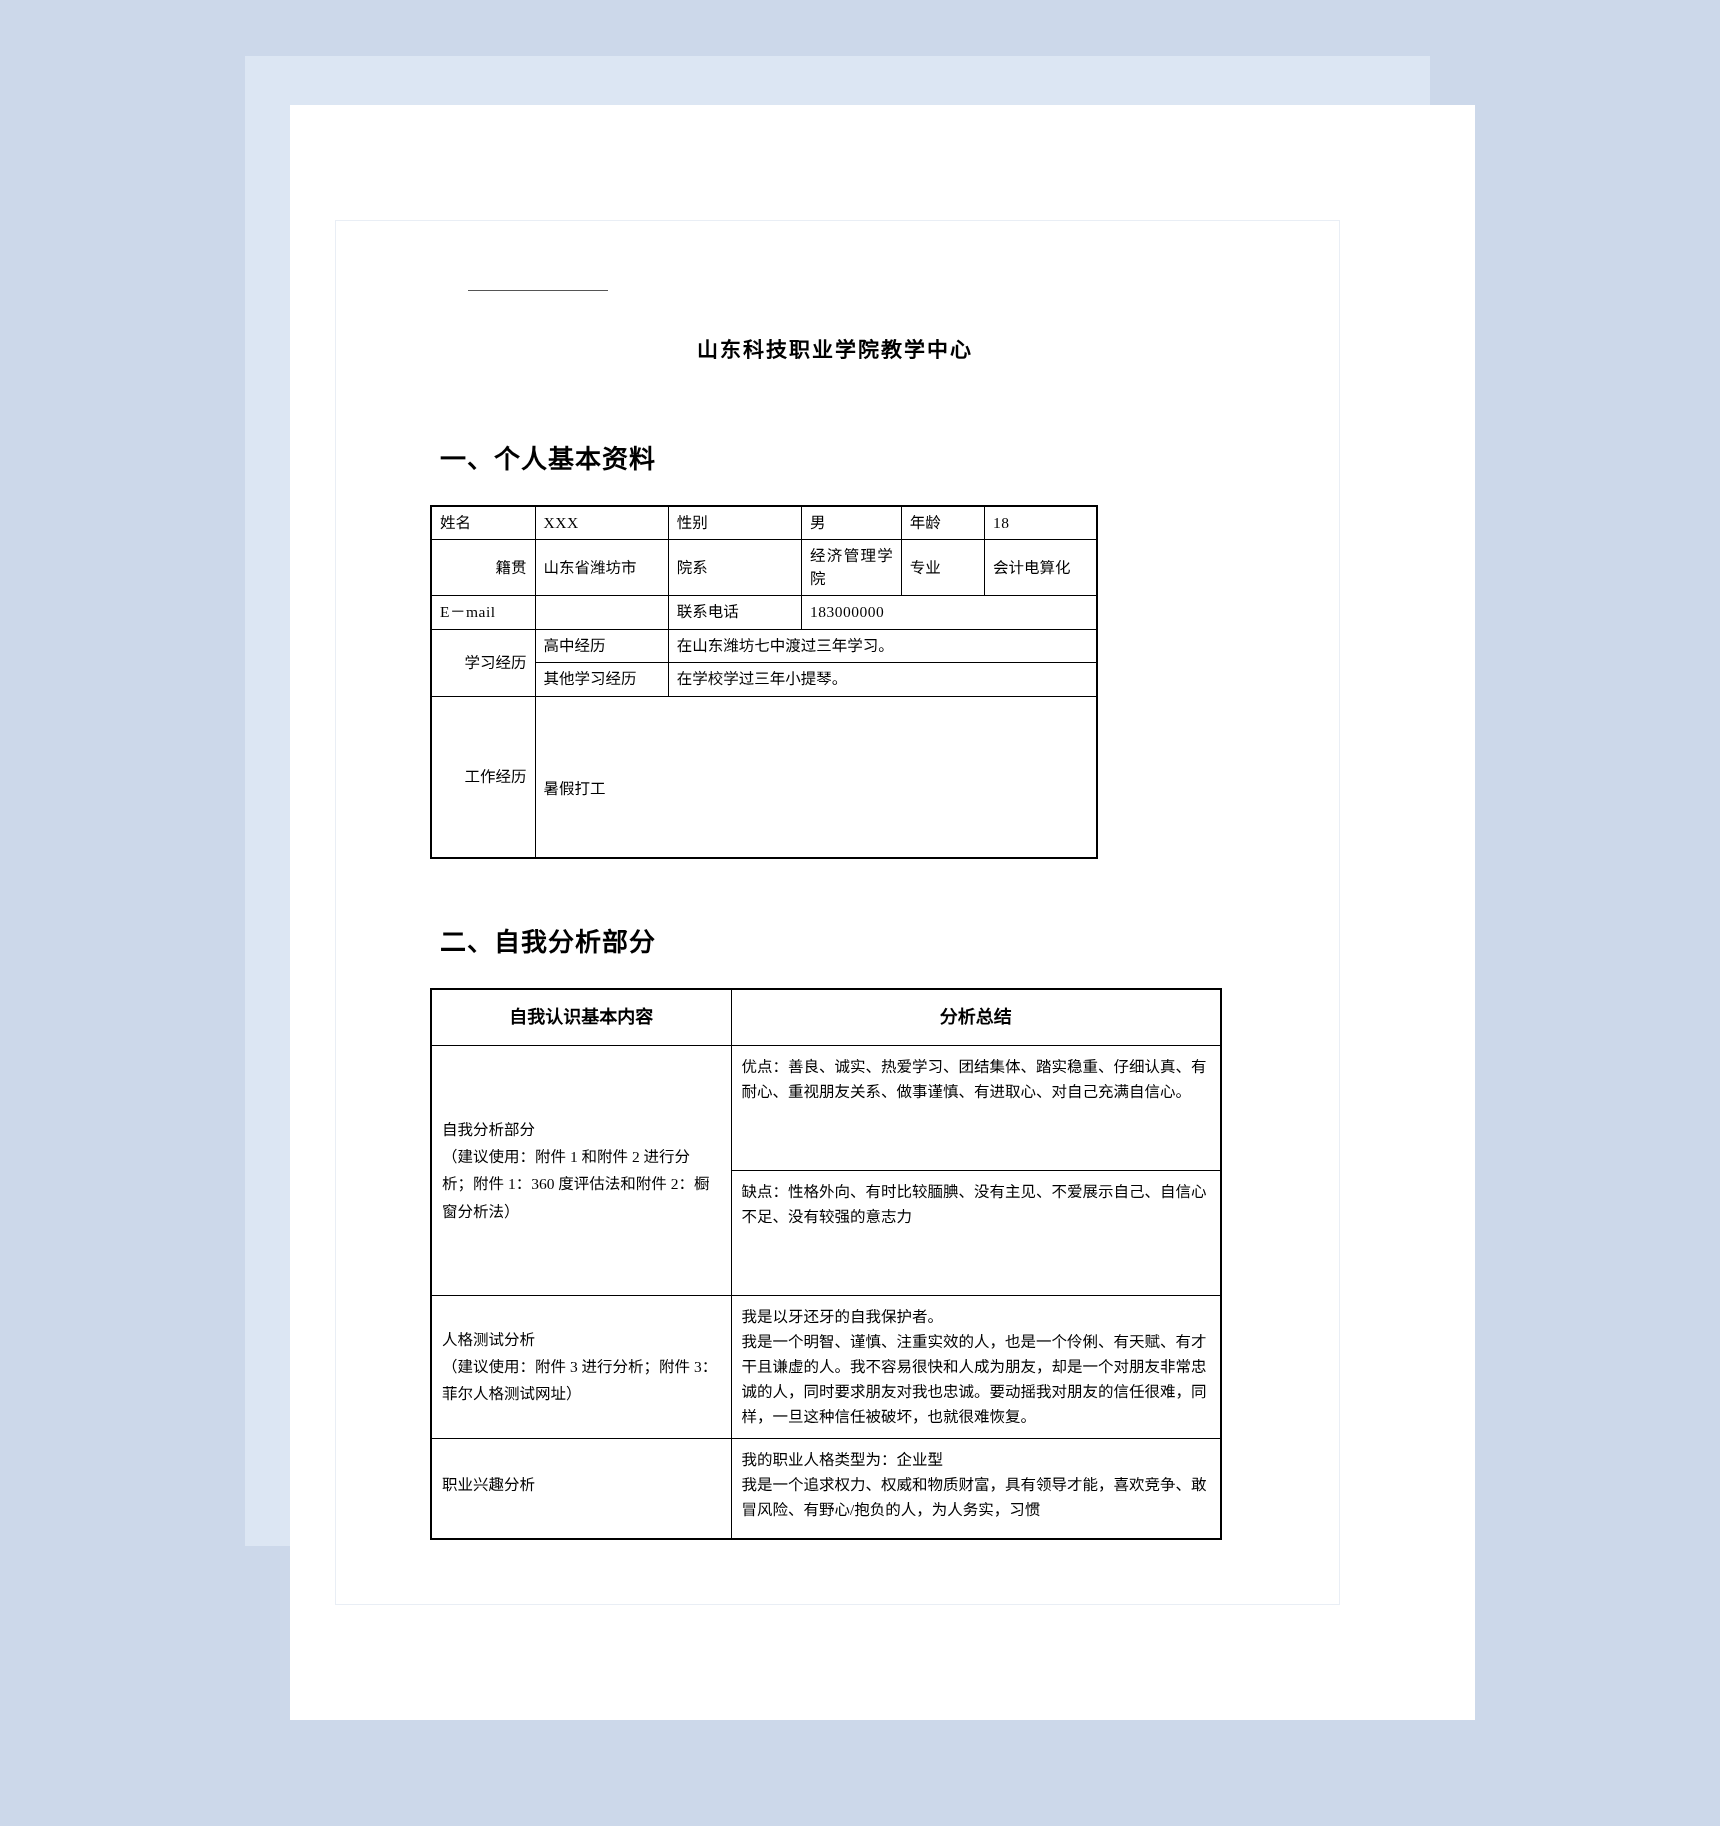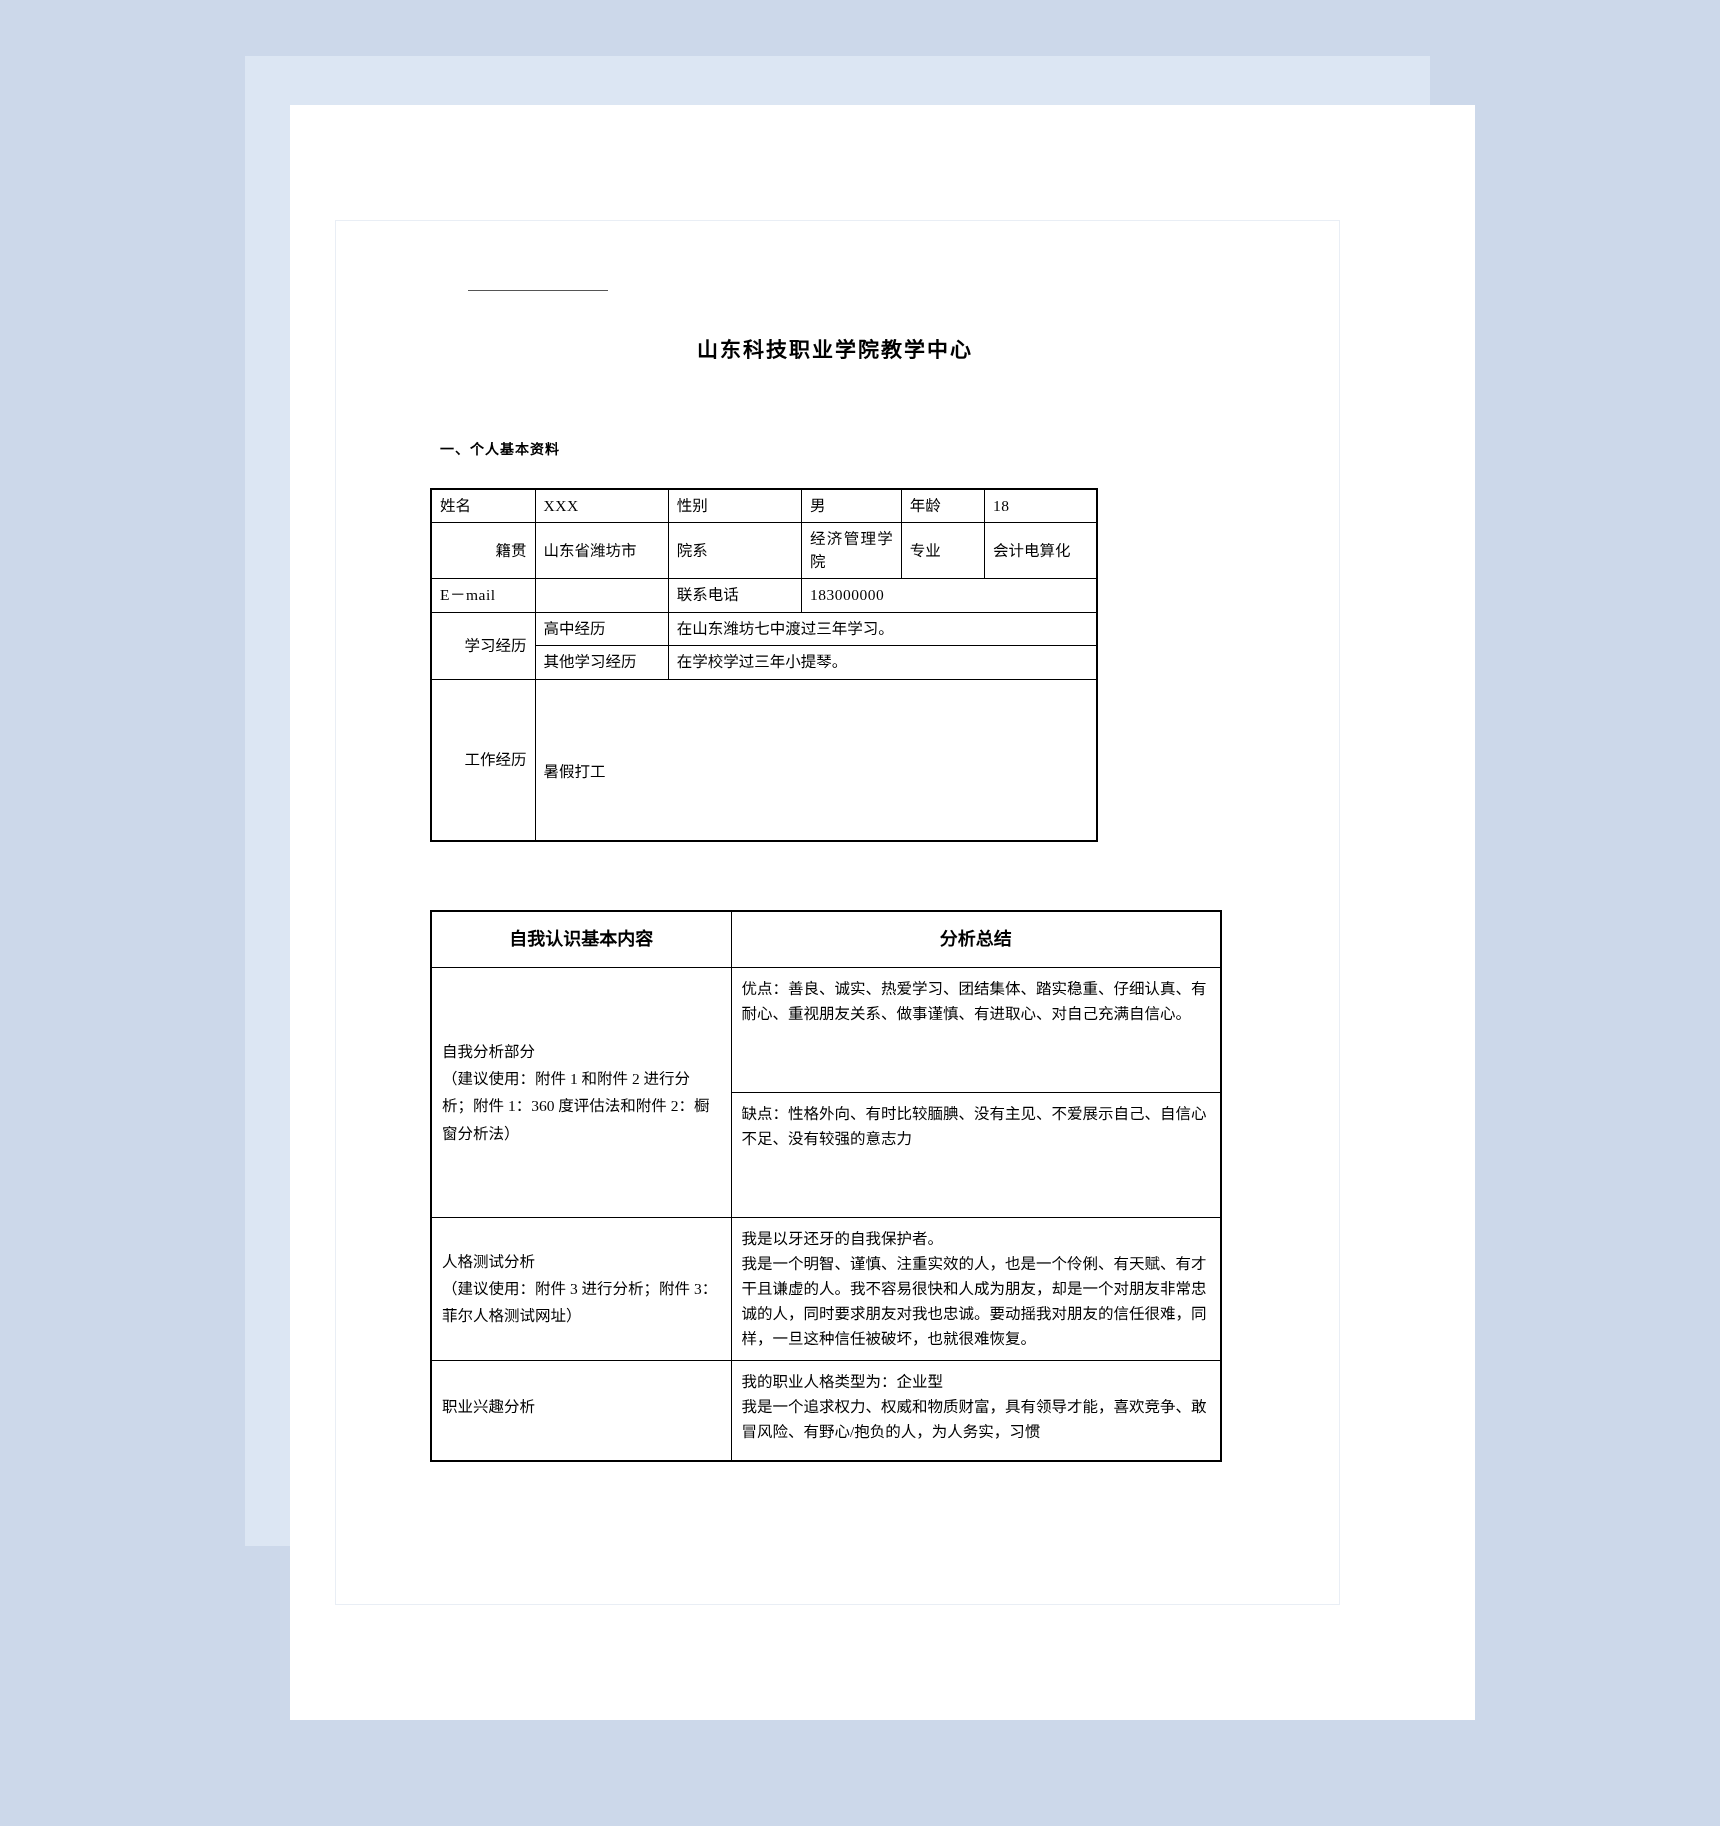--- a/index.html
+++ b/index.html
@@ -62,21 +62,21 @@
     text-align: center;
     font-size: 21px;
     font-weight: bold;
     letter-spacing: 2px;
     font-family: "Liberation Serif", "DejaVu Serif", serif;
     color: #000;
     margin-bottom: 75px;
     padding-left: 20px;
   }
   .section-heading {
-    font-size: 14px;
+    font-size: 26px;
     font-weight: bold;
     letter-spacing: 1px;
     color: #000;
     margin: 0 0 30px 0;
     padding-left: 10px;
   }
   
   table {
     border-collapse: collapse;
     table-layout: fixed;
@@ -199,20 +199,21 @@
             <td class="vmid-center tall-cell">工作经历</td>
             <td colspan="5" class="tall-cell">
               <div style="padding-top:24px">暑假打工</div>
             </td>
           </tr>
         </tbody>
       </table>
 
       <div class="sec2-gap"></div>
 
+      <div class="section-heading">二、自我分析部分</div>
 
       <table class="tbl-analysis">
         <colgroup>
           <col style="width:300px">
           <col style="width:490px">
         </colgroup>
         <tbody>
           <tr>
             <td class="head">自我认识基本内容</td>
             <td class="head">分析总结</td>

